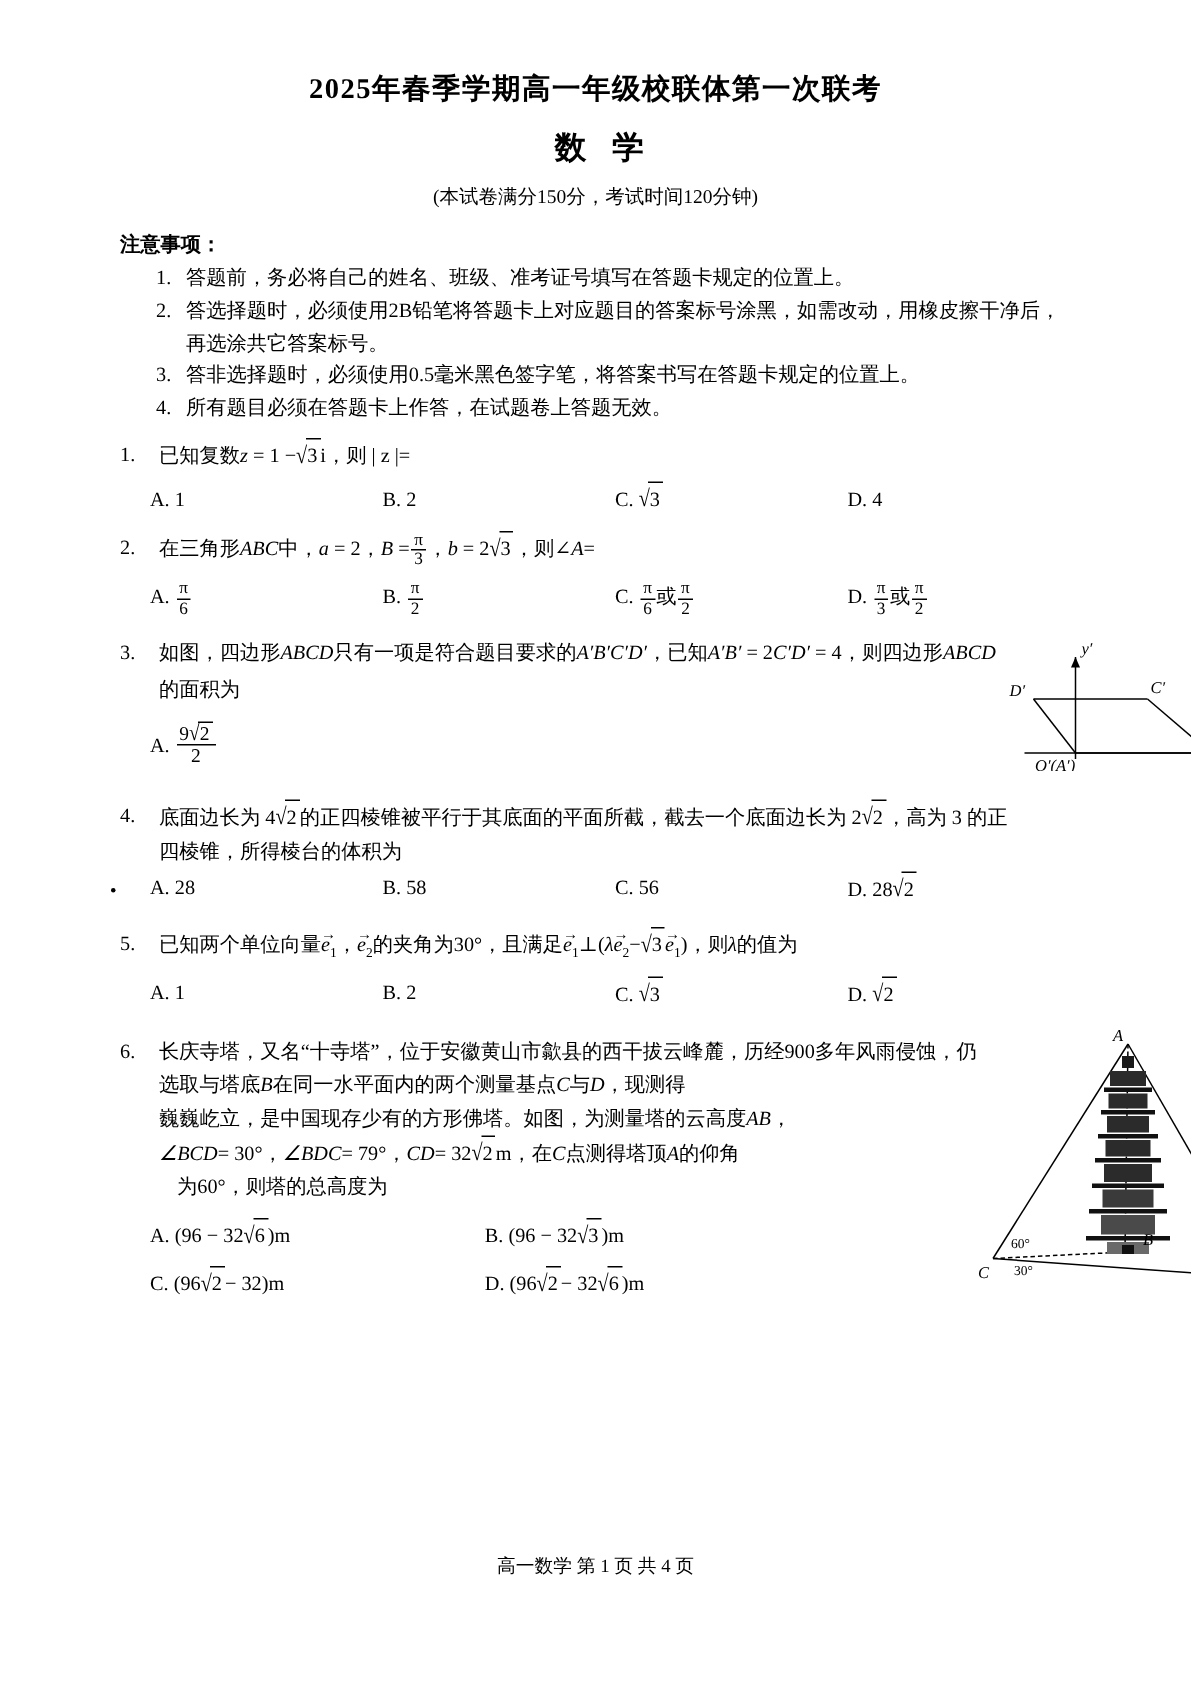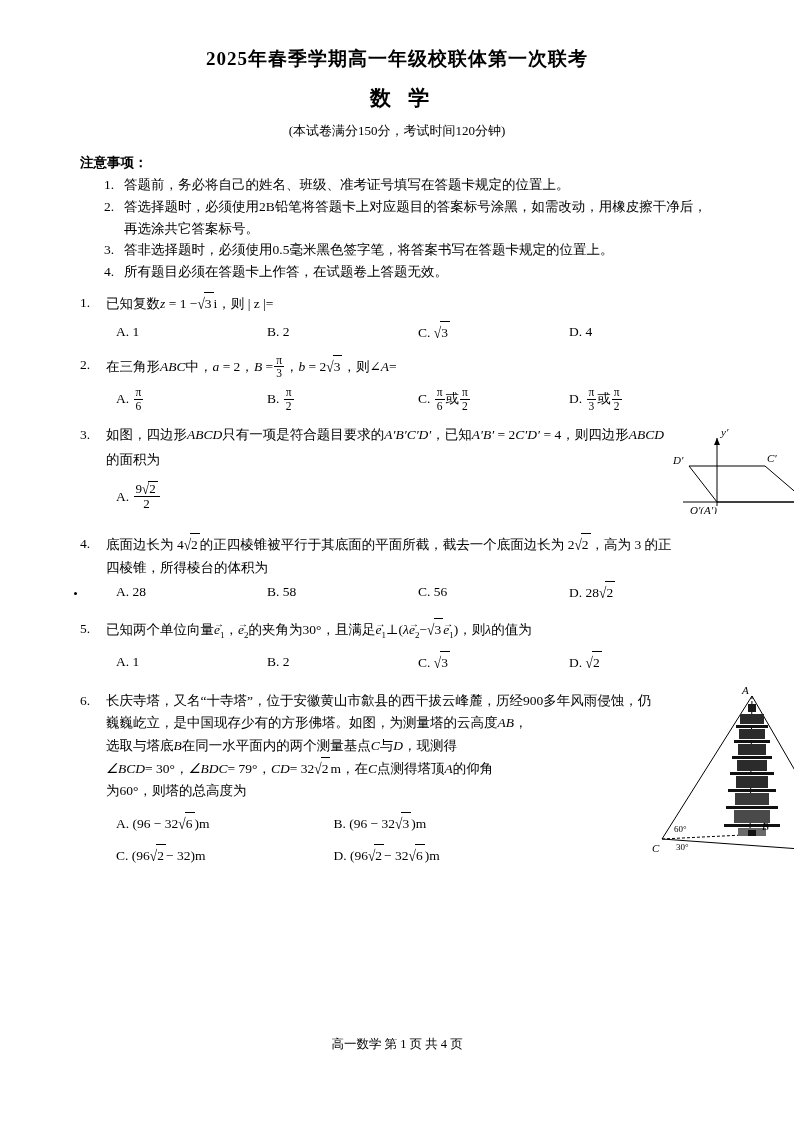--- a/index.html
+++ b/index.html
@@ -84,21 +84,22 @@
   .q-num {
     flex: 0 0 26px;
     text-align: left;
   }
   .q-body {
     flex: 1;
   }
   .opts {
     display: flex;
     margin-top: 6px;
-    margin-left: 36px;
+    margin-left: 20px;
+    align-items: center;
   }
   .opt {
     flex: 0 0 25%;
     font-size: 13.5px;
   }
   .opts-2col .opt {
     flex: 0 0 33%;
   }
   .opt-wide {
     flex: 0 0 50%;
@@ -298,29 +299,29 @@
       <span class="opt"><span>D.</span> <span class="radic">√</span><span class="sqrt">2</span></span>
     </div>
   </div>
 
   <div class="q" style="margin-top:16px;">
     <div class="q-head">
       <span class="q-num">6.</span>
       <span class="q-body" style="width:640px;">
         <div>长庆寺塔，又名“十寺塔”，位于安徽黄山市歙县的西干拔云峰麓，历经900多年风雨侵蚀，仍</div>
         <div style="width:430px;">
-          <span>巍巍屹立，是中国现存少有的方形佛塔。如图，为测量塔的云高度</span><i class="v">AB</i><span>，</span>
+          <span>选取与塔底</span><i class="v">B</i><span>在同一水平面内的两个测量基点</span><i class="v">C</i><span>与</span><i class="v">D</i><span>，现测得</span>
         </div>
         <div style="width:430px;">
-          <span>选取与塔底</span><i class="v">B</i><span>在同一水平面内的两个测量基点</span><i class="v">C</i><span>与</span><i class="v">D</i><span>，现测得</span>
+          <span>巍巍屹立，是中国现存少有的方形佛塔。如图，为测量塔的云高度</span><i class="v">AB</i><span>，</span>
         </div>
         <div style="width:430px;">
           <i class="v">∠BCD</i><span>= 30°，</span><i class="v">∠BDC</i><span>= 79°，</span><i class="v">CD</i><span>= 32</span><span class="radic">√</span><span class="sqrt">2</span><span>m，在</span><i class="v">C</i><span>点测得塔顶</span><i class="v">A</i><span>的仰角</span>
         </div>
-        <div style="width:430px;">为60°，则塔的总高度为</div>
+        <div style="width:430px;margin-left:12px;">为60°，则塔的总高度为</div>
       </span>
     </div>
     <div class="opts opts-2col" style="margin-top:10px;">
       <span class="opt opt-wide" style="flex:0 0 36%;">
         <span>A.</span> <span>(96 − 32</span><span class="radic">√</span><span class="sqrt">6</span><span>)m</span>
       </span>
       <span class="opt opt-wide" style="flex:0 0 40%;">
         <span>B.</span> <span>(96 − 32</span><span class="radic">√</span><span class="sqrt">3</span><span>)m</span>
       </span>
     </div>

